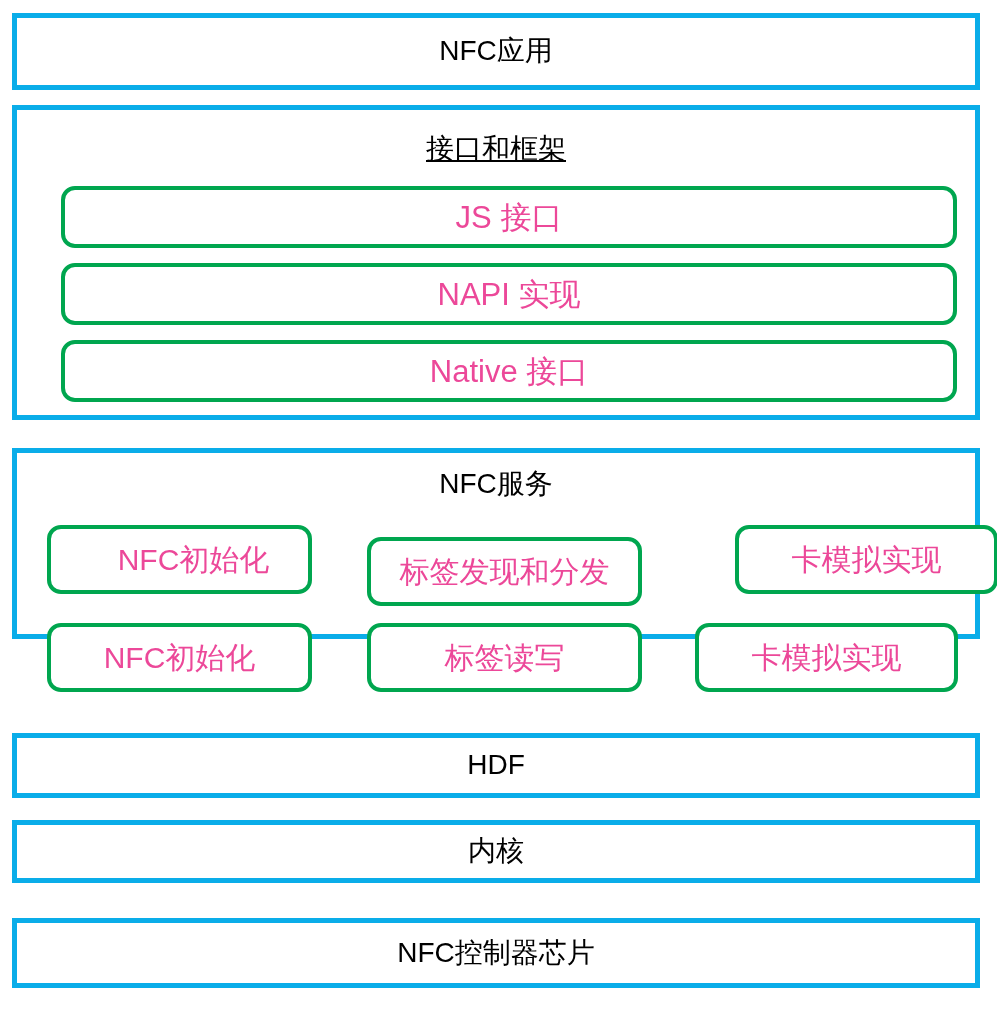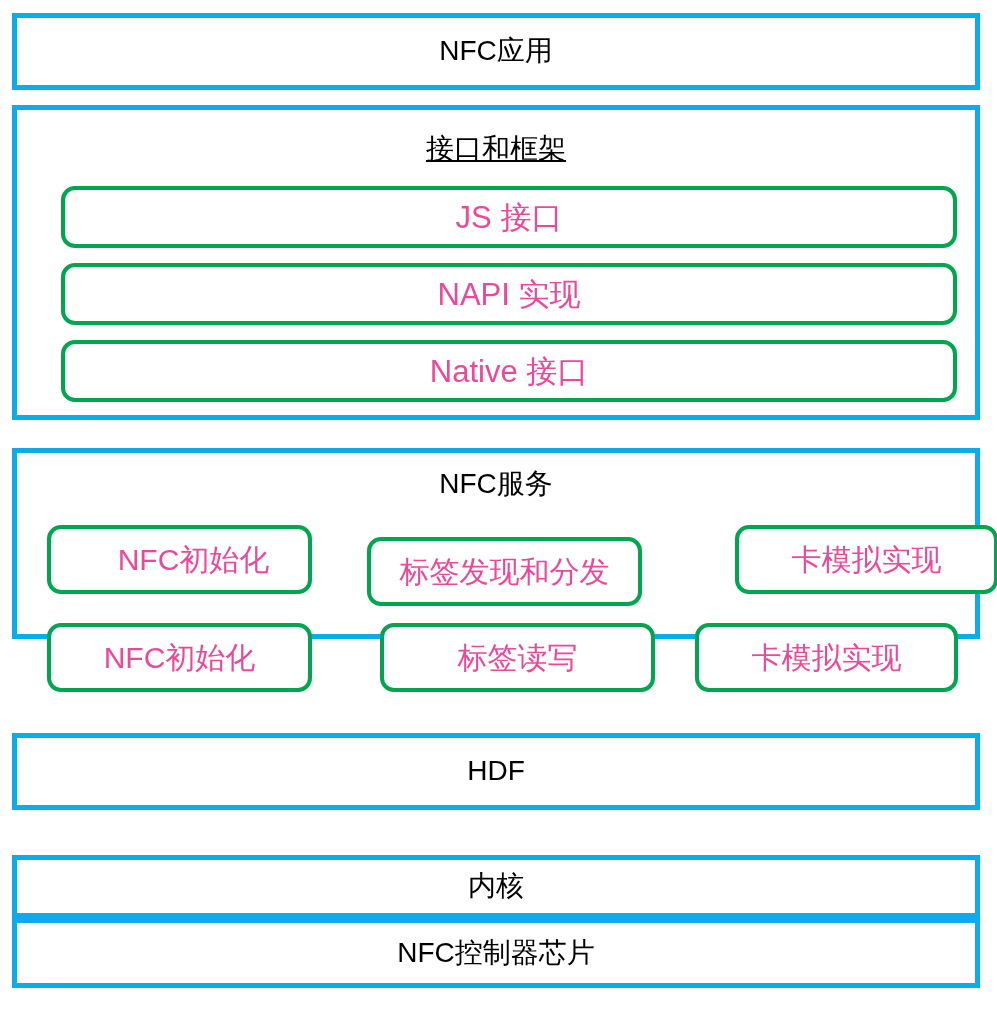--- a/index.html
+++ b/index.html
@@ -75,22 +75,22 @@
     height: 69px;
   }
   .gbox.cell span {
     font-size: 30px;
   }
 
   
   #layer-app        { top: 13px;  height: 77px; }
   #layer-framework  { top: 105px; height: 315px; }
   #layer-service    { top: 448px; height: 191px; }
-  #layer-hdf        { top: 733px; height: 77px; }
-  #layer-kernel     { top: 820px; height: 63px; margin-top: 35px; }
+  #layer-hdf        { top: 733px; height: 65px; }
+  #layer-kernel     { top: 820px; height: 63px; }
   #layer-chip       { top: 918px; height: 70px; }
 
   #layer-framework .layer-title { margin-top: 24px; text-decoration: underline; }
   #layer-service   .layer-title { margin-top: 16px; }
 
   
   #fw-row-0 { top: 76px;  }
   #fw-row-1 { top: 153px; }
   #fw-row-2 { top: 230px; }
 
@@ -139,21 +139,21 @@
     </div>
 
     <div class="gbox cell col-2" style="top:72px;margin-left:40px;">
       <span>卡模拟实现</span>
     </div>
 
     <div class="gbox cell col-0" style="top:170px;">
       <span>NFC初始化</span>
     </div>
 
-    <div class="gbox cell col-1" style="top:170px;margin-left:13px;">
+    <div class="gbox cell col-1" style="top:170px;">
       <span>标签读写</span>
     </div>
 
     <div class="gbox cell col-2" style="top:170px;">
       <span>卡模拟实现</span>
     </div>
   </div>
 
   <div class="layer simple" id="layer-hdf">
     <div class="layer-title">HDF</div>

